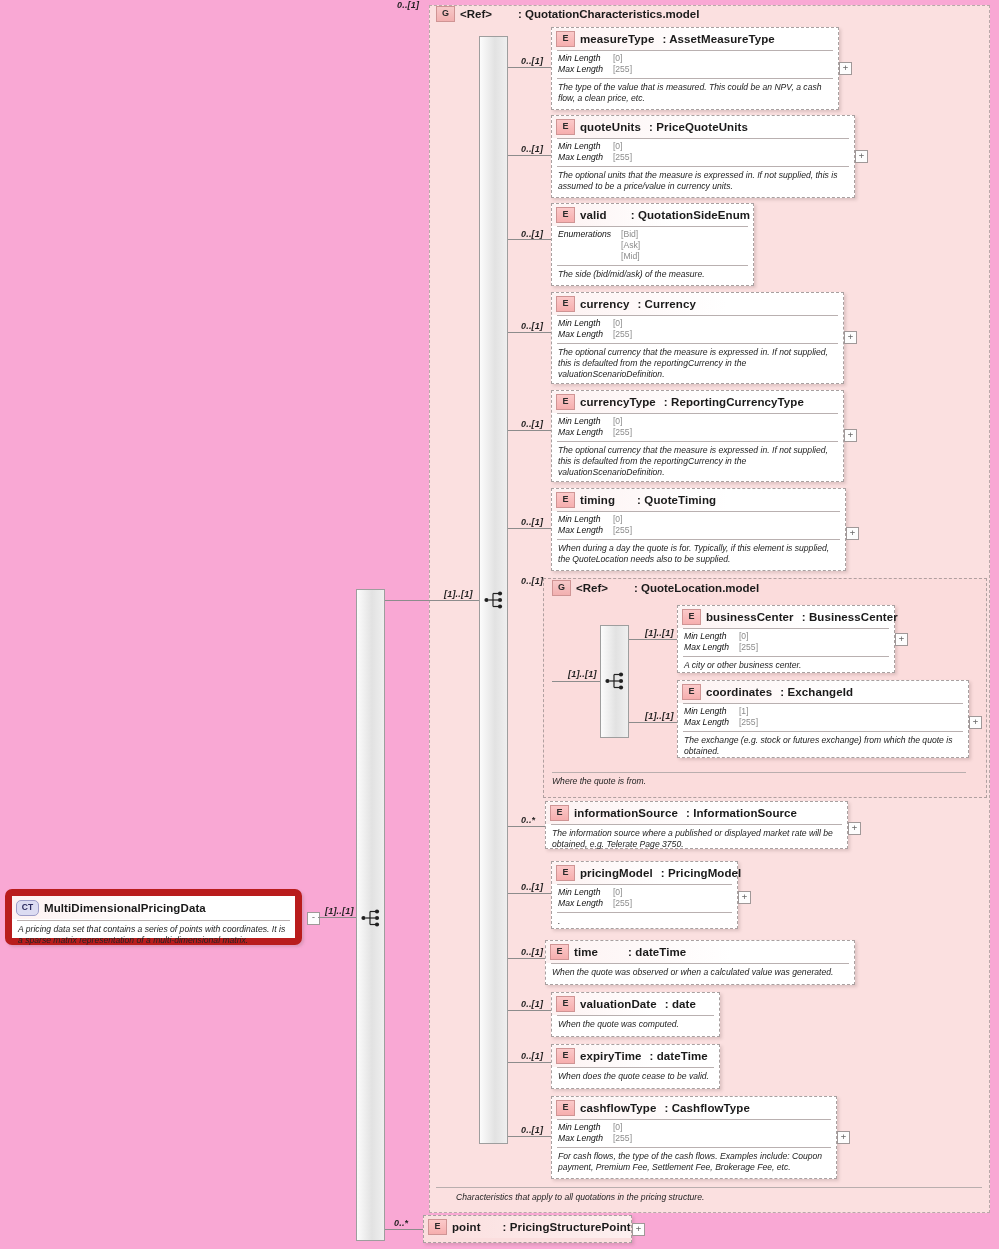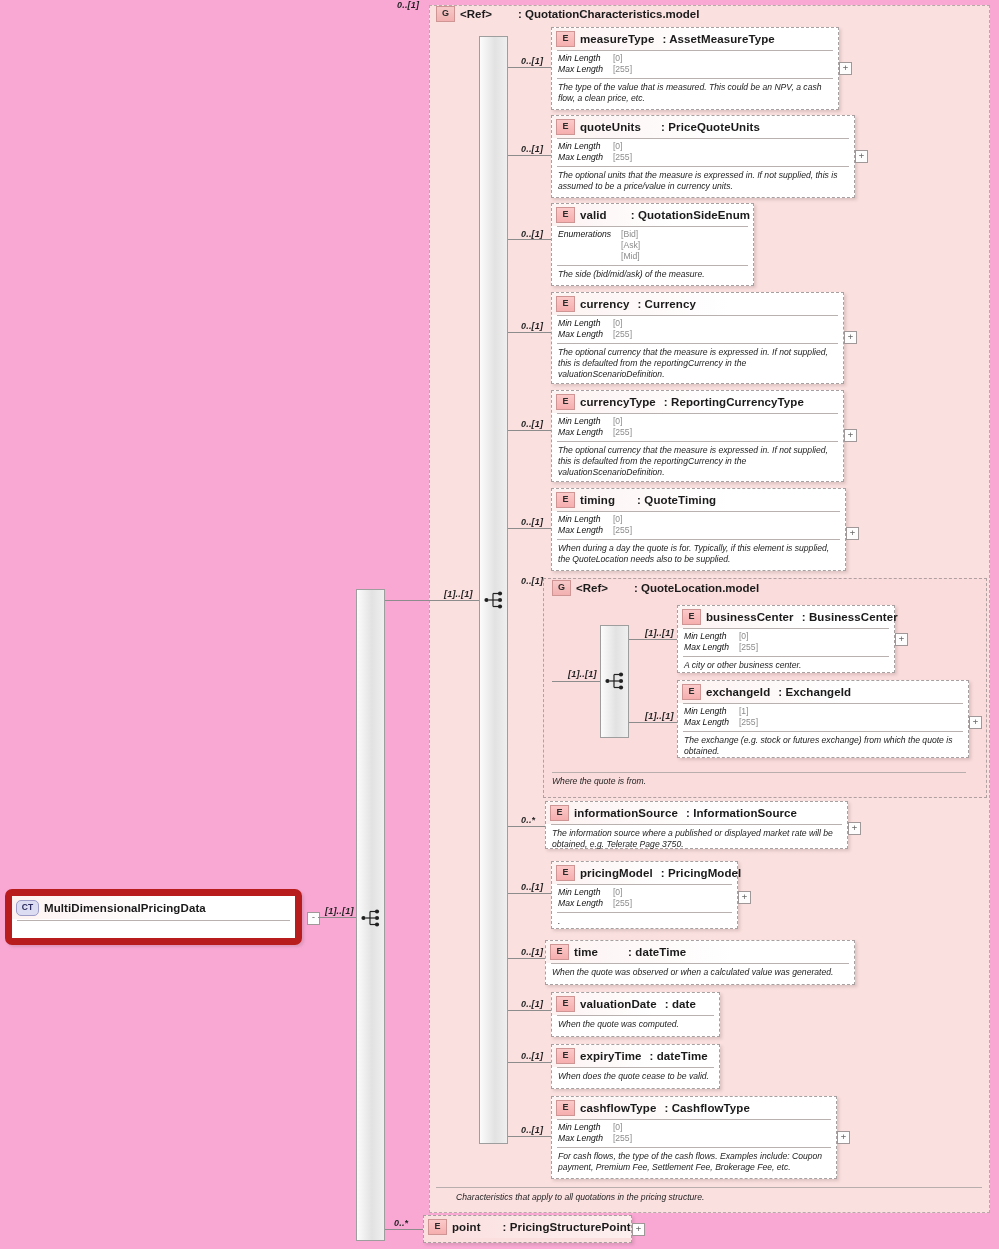--- a/index.html
+++ b/index.html
@@ -144,20 +144,21 @@
     <circle cx="16" cy="10" r="2.1" fill="#202020"></circle>
     <circle cx="16" cy="16.5" r="2.1" fill="#202020"></circle>
   </svg>
 
   <div class="abs node solid" style="left:5px;top:889px;width:297px;height:56px;">
     <div class="hdr" style="padding-top:4px;">
       <span class="badge ct">CT</span>
       <span class="nm" style="font-size:11.5px;">MultiDimensionalPricingData</span>
     </div>
     <div class="sep" style="margin-top:1px;"></div>
+    <div class="desc">A pricing data set that contains a series of points with coordinates. It is a sparse matrix representation of a multi-dimensional matrix.</div>
   </div>
   <div class="tog" style="left:307px;top:912px;">-</div>
   <div class="hl" style="left:318px;top:917px;width:38px;"></div>
   <div class="card" style="left:325px;top:906px;">[1]..[1]</div>
 
   <div class="hl" style="left:385px;top:600px;width:94px;"></div>
   <div class="card" style="left:444px;top:589px;">[1]..[1]</div>
 
   <div class="hl" style="left:385px;top:1229px;width:38px;"></div>
 
@@ -182,21 +183,21 @@
     <div class="desc">The type of the value that is measured. This could be an NPV, a cash flow, a clean price, etc.</div>
   </div>
   <div class="hl" style="left:508px;top:67px;width:43px;"></div>
   <div class="card" style="left:521px;top:56px;">0..[1]</div>
   <div class="tog" style="left:839px;top:62px;">+</div>
 
   <div class="abs node" style="left:551px;top:115px;width:304px;height:83px;">
     <div class="hdr">
       <span class="badge e">E</span>
       <span class="nm">quoteUnits</span>
-      <span class="ty" style="margin-left:20px;">: PriceQuoteUnits</span>
+      <span class="ty" style="margin-left:8px;">: PriceQuoteUnits</span>
     </div>
     <div class="sep"></div>
     <div class="facets">
       <div>
         <div class="fl">Min Length</div>
         <div class="fl">Max Length</div>
       </div>
       <div>
         <div class="fv">[0]</div>
         <div class="fv">[255]</div>
@@ -351,21 +352,21 @@
     <div class="sep"></div>
     <div class="desc">A city or other business center.</div>
   </div>
   <div class="hl" style="left:629px;top:639px;width:48px;"></div>
   <div class="card" style="left:645px;top:628px;">[1]..[1]</div>
   <div class="tog" style="left:895px;top:633px;">+</div>
 
   <div class="abs node" style="left:677px;top:680px;width:292px;height:78px;">
     <div class="hdr">
       <span class="badge e">E</span>
-      <span class="nm">exchangeId</span>
+      <span class="nm">coordinates</span>
       <span class="ty" style="margin-left:8px;">: ExchangeId</span>
     </div>
     <div class="sep"></div>
     <div class="facets">
       <div>
         <div class="fl">Min Length</div>
         <div class="fl">Max Length</div>
       </div>
       <div>
         <div class="fv">[1]</div>

